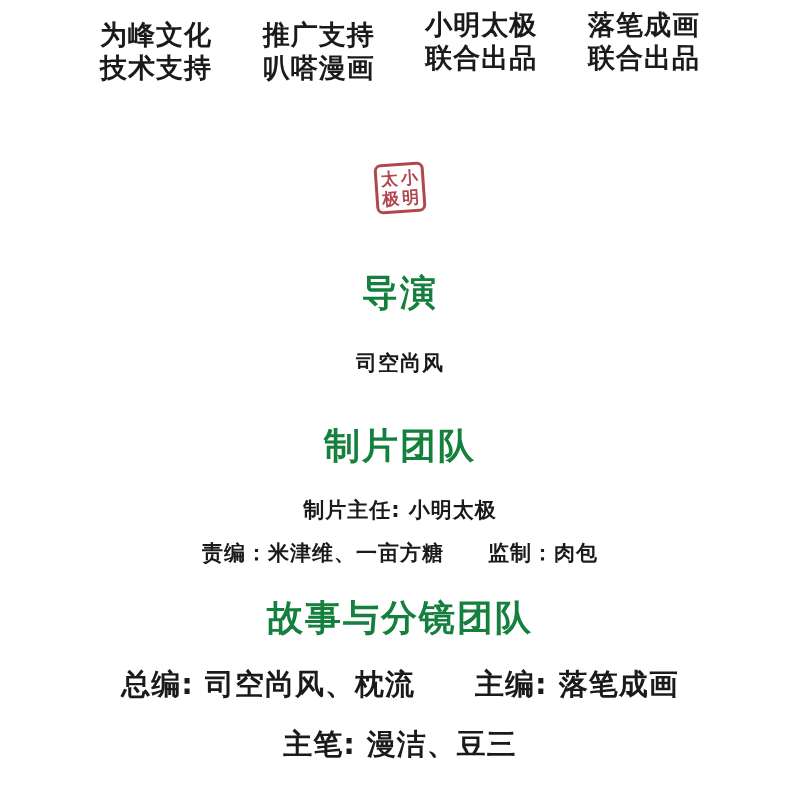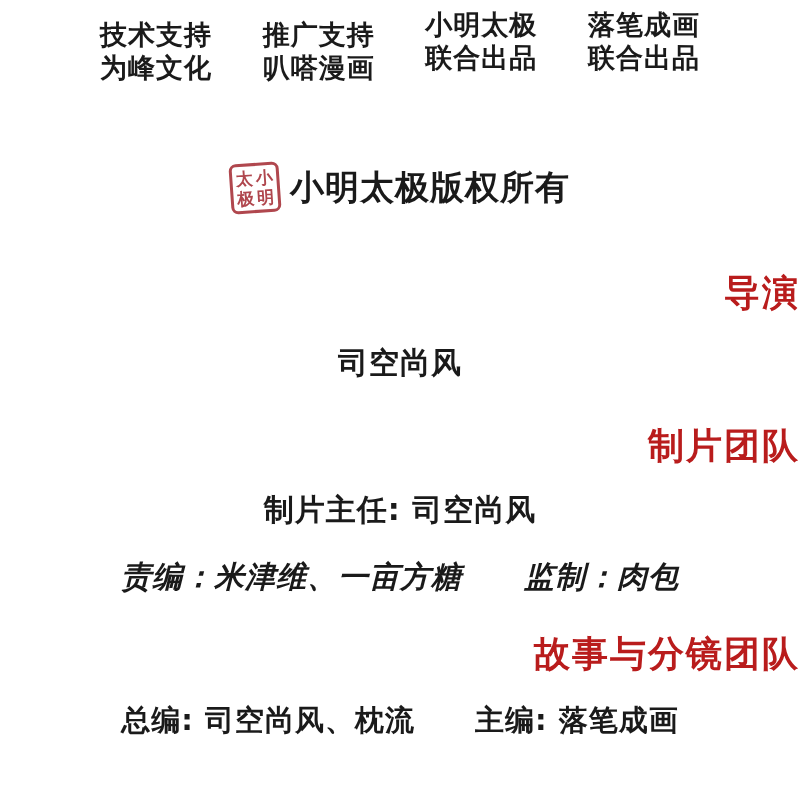--- a/index.html
+++ b/index.html
@@ -61,54 +61,54 @@
     font-weight: 700;
   }
   .copyright-text {
     font-size: 34px;
     letter-spacing: 1px;
     white-space: nowrap;
   }
 
   
   .heading {
-    text-align: right;
-    color: #b91c1c;
+    text-align: center;
+    color: #15803d;
     font-size: 36px;
     line-height: 36px;
     letter-spacing: 2px;
     white-space: nowrap;
   }
   .credit-line {
     text-align: center;
-    font-size: 30px;
+    font-size: 21px;
     line-height: 30px;
     letter-spacing: 1px;
     white-space: nowrap;
   }
   .credit-line.small { font-size: 29px; line-height: 29px; }
 
   .h-director   { margin-top: 59px; }
   .l-director   { margin-top: 37px; }
   .h-production { margin-top: 50px; }
   .l-prod1      { margin-top: 31px; }
-  .l-prod2      { margin-top: 37px; font-style: italic; }
-  .h-story      { margin-top: 44px; }
+  .l-prod2      { margin-top: 13px; }
+  .h-story      { margin-top: 32px; }
   .l-story1     { margin-top: 34px; }
   .l-story2     { margin-top: 31px; }
 </style>
 </head>
 <body>
 
 <div class="page">
 
   <div class="sponsors">
     <div class="sponsor">
+      <div>为峰文化</div>
       <div>技术支持</div>
-      <div>为峰文化</div>
     </div>
     <div class="sponsor">
       <div>推广支持</div>
       <div>叭嗒漫画</div>
     </div>
     <div class="sponsor">
       <div>小明太极</div>
       <div>联合出品</div>
     </div>
     <div class="sponsor">
@@ -119,26 +119,26 @@
 
   <div class="copyright-row">
     <span class="seal">
       <span class="seal-grid">
         <span>太</span>
         <span>小</span>
         <span>极</span>
         <span>明</span>
       </span>
     </span>
-    <span class="copyright-text">小明太极版权所有</span>
   </div>
 
   <div class="heading h-director">导演</div>
   <div class="credit-line l-director">司空尚风</div>
 
   <div class="heading h-production">制片团队</div>
-  <div class="credit-line l-prod1">制片主任: 司空尚风</div>
+  <div class="credit-line l-prod1">制片主任: 小明太极</div>
   <div class="credit-line l-prod2">责编：米津维、一亩方糖　　监制：肉包</div>
 
   <div class="heading h-story">故事与分镜团队</div>
   <div class="credit-line small l-story1">总编: 司空尚风、枕流　　主编: 落笔成画</div>
+  <div class="credit-line small l-story2">主笔: 漫洁、豆三</div>
 
 </div>
 
 </body></html>

